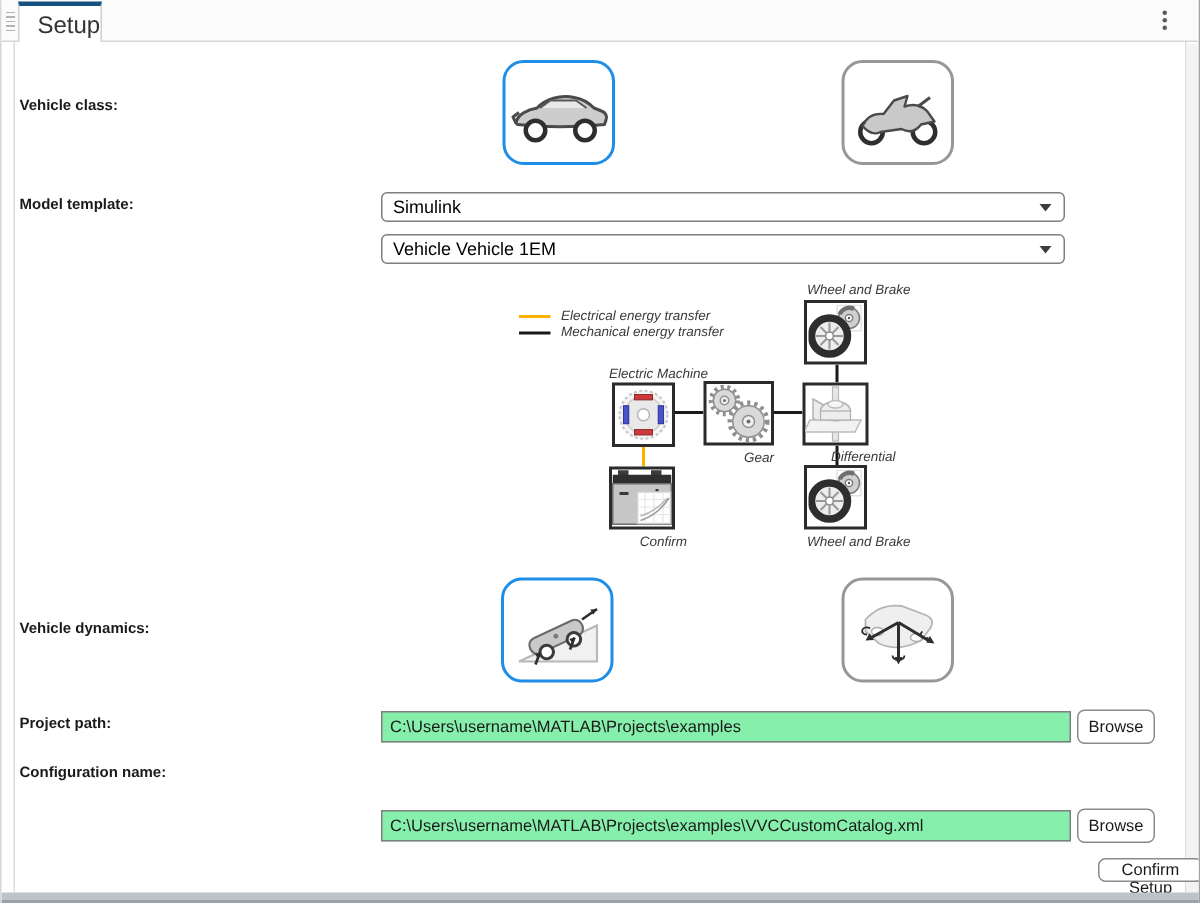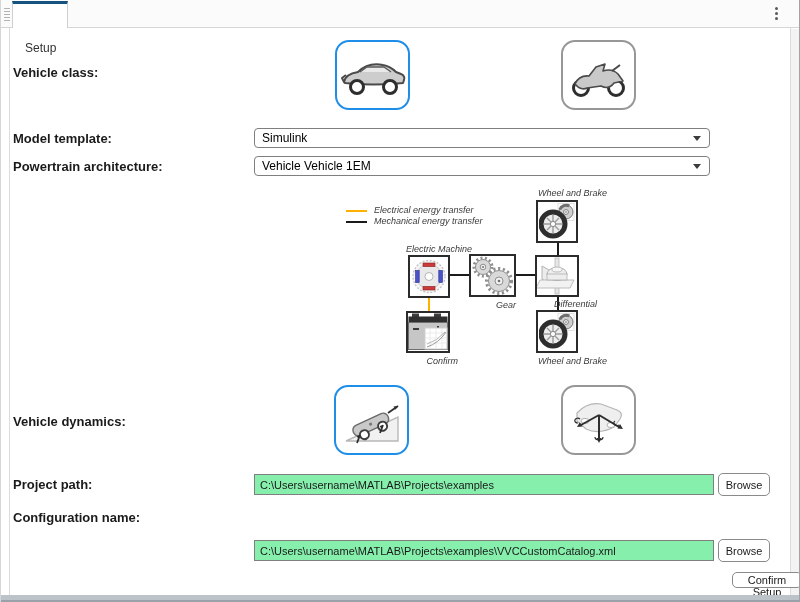--- a/index.html
+++ b/index.html
@@ -6,30 +6,30 @@
   .page{position:relative;width:800px;height:602px;background:#fff;overflow:hidden;
         font-family:"Liberation Sans",sans-serif;border-right:1px solid #a3a3a3;border-left:1px solid #d6d6d6;box-sizing:border-box;}
   
   .tick{position:absolute;top:0;width:1px;height:2px;background:#b5b5b5;}
   
   .tabbar{position:absolute;left:0;top:0;width:800px;height:28px;background:#fbfbfb;border-bottom:1px solid #d5d5d5;box-sizing:border-box;}
   .grip{position:absolute;left:3px;top:8px;width:6px;height:14px;
         background:repeating-linear-gradient(to bottom,#b3b3b3 0 1px,transparent 1px 3px);}
   .tab{position:absolute;left:11px;top:1px;height:27px;width:56px;background:#fff;z-index:2;
        border-left:1px solid #cfcfcf;border-right:1px solid #cfcfcf;border-top:3px solid #15527f;box-sizing:border-box;}
-  .tab span{display:block;padding:5px 0 0 12px;font-size:12px;color:#333;margin-top:32px;}
+  .tab span{display:block;padding:5px 0 0 12px;font-size:16px;color:#333;}
   .kebab{position:absolute;right:22px;top:7px;width:4px;height:16px;cursor:pointer;}
   .kebab i{display:block;width:3px;height:3px;border-radius:50%;background:#5a5a5a;margin:0 0 2px 0;}
   
   .edgeL{position:absolute;left:8px;top:28px;width:1px;height:567px;background:#dcdcdc;}
   .edgeR{position:absolute;left:789px;top:28px;width:1px;height:567px;background:#dcdcdc;}
   .scrolltrack{position:absolute;left:790px;top:29px;width:9px;height:566px;background:#f3f3f3;}
   .bottomstrip{position:absolute;left:0;top:595px;width:800px;height:7px;background:#bcc3c9;border-bottom:2px solid #99a1a9;box-sizing:border-box;}
   
-  .lbl{position:absolute;left:12px;font-size:13px;font-weight:bold;color:#1a1a1a;white-space:nowrap;}
+  .lbl{position:absolute;left:12px;font-size:10px;font-weight:bold;color:#1a1a1a;white-space:nowrap;}
   
   .select{position:absolute;left:253px;width:456px;height:20px;background:#fff;border:1px solid #7f7f7f;border-radius:4px;
           box-sizing:border-box;font-size:12px;color:#000;line-height:18px;padding-left:7px;cursor:pointer;}
   .caret{position:absolute;right:8px;top:7px;width:0;height:0;border-left:4px solid transparent;border-right:4px solid transparent;border-top:5px solid #3c3c3c;}
   
   .iconbtn{position:absolute;width:75px;height:70px;background:#fff;border-radius:14px;box-sizing:border-box;cursor:pointer;
            display:flex;align-items:center;justify-content:center;}
   .sel{border:2px solid #1e8ee9;}
   .unsel{border:2px solid #979797;}
   
@@ -96,21 +96,20 @@
       <path d="M44 23 l8 -6" stroke="#4a4a4a" stroke-width="2"></path>
     </svg>
   </div>
 
   <div class="lbl" style="top:131px">Model template:</div>
   <div class="select" style="top:128px">
     <span>Simulink</span>
     <span class="caret"></span>
   </div>
 
-  <div class="lbl" style="top:159px">Powertrain architecture:</div>
   <div class="select" style="top:156px">
     <span>Vehicle Vehicle 1EM</span>
     <span class="caret"></span>
   </div>
 
   <div>
 
     <span class="legline" style="left:345px;top:210px;background:#ffb100"></span>
     <span class="dlabel" style="left:373px;top:205px">Electrical energy transfer</span>
     <span class="legline" style="left:345px;top:221px;background:#1a1a1a"></span>

